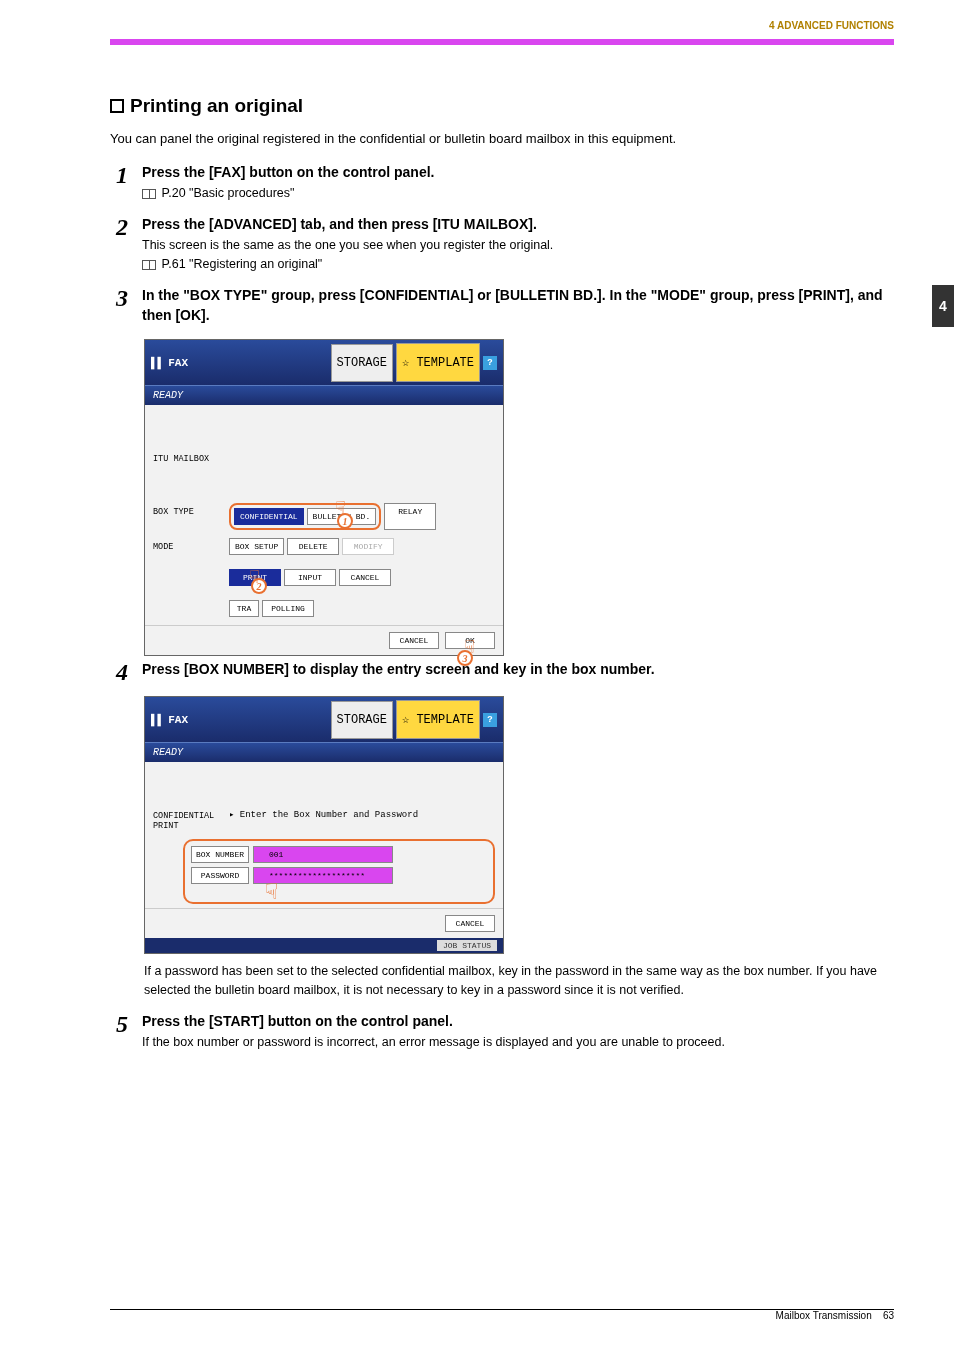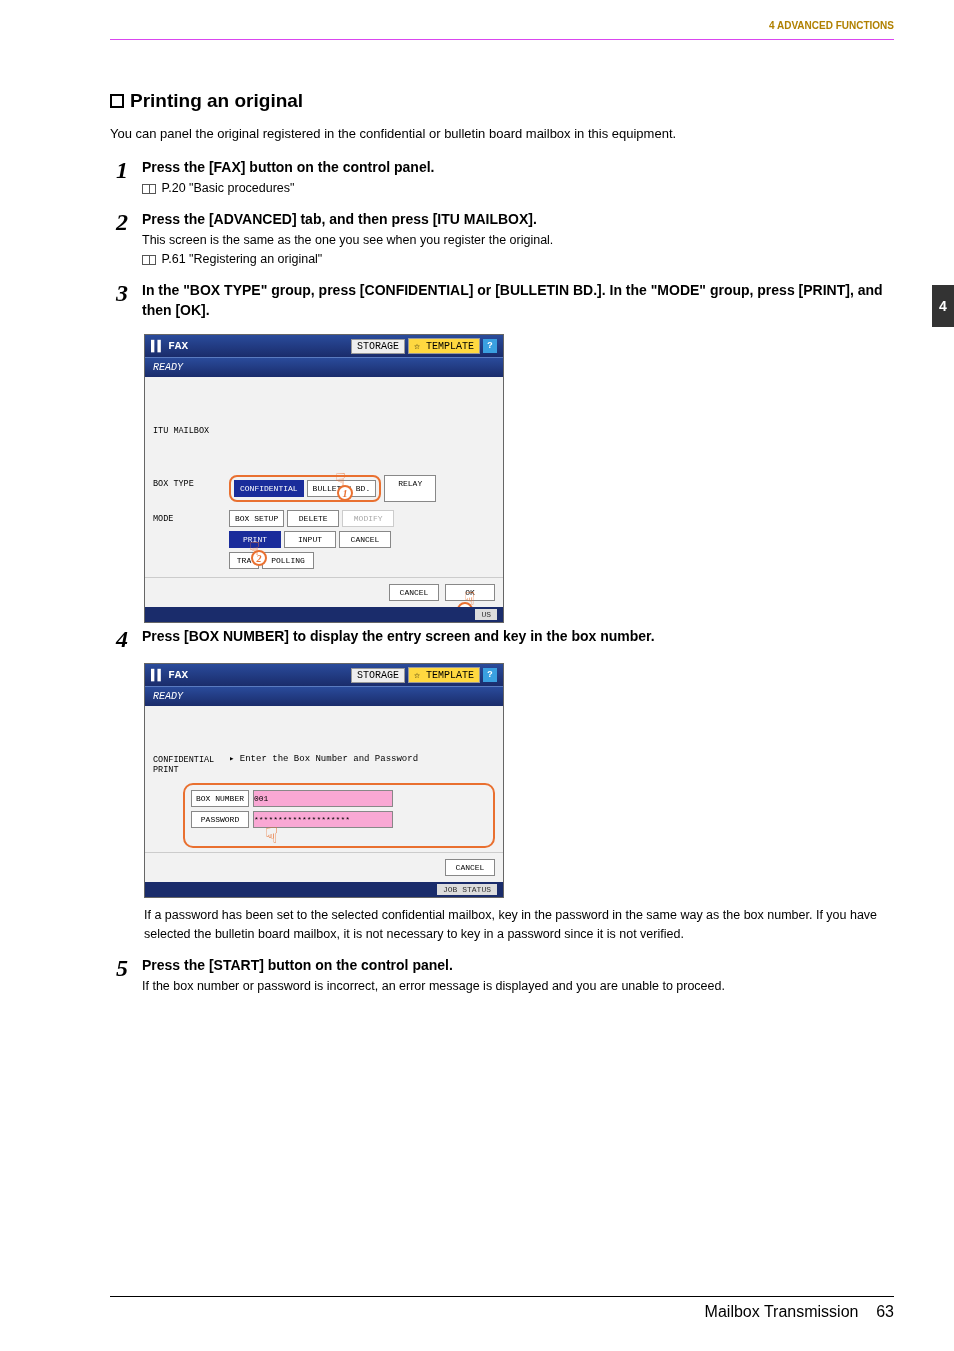--- a/index.html
+++ b/index.html
@@ -15,21 +15,21 @@
     padding: 20px 60px 20px 110px;
     position: relative;
     min-height: 1351px;
   }
   .header-bar {
     text-align: right;
     font-size: 10px;
     font-weight: bold;
     color: #b08000;
     padding: 0 0 8px 0;
-    border-bottom: 1px solid #d946ef;
+    border-bottom: 6px solid #d946ef;
     margin-bottom: 50px;
   }
   .side-tab {
     position: absolute;
     right: 0;
     top: 285px;
     width: 22px;
     height: 42px;
     background: #333;
     color: #fff;
@@ -118,21 +118,21 @@
     background: linear-gradient(#2a4b9b, #1a2c6b);
     color: #fff;
     padding: 3px 6px;
     display: flex;
     align-items: center;
     justify-content: space-between;
   }
   .tb-left { display:flex; align-items:center; gap:4px; font-weight:bold; font-size:11px; }
   .tb-right { display:flex; align-items:center; gap:3px; }
   .tb-btn {
-    background:#eee; color:#000; padding:1px 5px; font-size:10px;
+    background:#eee; color:#000; padding:11px 5px; font-size:12px;
     border:1px solid #999;
     font-family:Liberation Mono, monospace;
   }
   .tb-btn.tpl { background:#ffd840; }
   .tb-help {
     background:#3aa0e0; color:#fff; width:14px; height:14px;
     display:flex; align-items:center; justify-content:center; font-weight:bold;
   }
   .screen-ready {
     background: linear-gradient(#2a4b9b, #1a2c6b);
@@ -169,29 +169,29 @@
     border-top:1px solid #ccc; background:#f2f2f2;
     position:relative;
   }
   .screen-statusbar {
     background:#1a2c6b; color:#fff; padding:2px 6px; font-size:8px;
     display:flex; justify-content:flex-end; position:relative;
   }
   .status-chip { background:#ddd; color:#333; padding:1px 6px; font-size:8px;}
   .input-row { display:flex; align-items:flex-start; gap:4px; }
   .input-btn { border:1px solid #888; background:#fff; padding:3px 4px; font-size:8px; min-width:58px; text-align:center;}
-  .input-field { border:1px solid #888; background:#f9a8d4; padding:3px 0; font-size:8px; width:140px;}
+  .input-field { border:1px solid #888; background:#d946ef; padding:3px 15px; font-size:8px; width:140px;}
   .input-group {
     border:2px solid #e97030; border-radius:10px; padding:5px 6px 18px 6px;
     display:flex; flex-direction:column; gap:4px; position:relative; margin:8px 0 0 30px;
   }
   .page-footer {
     position:absolute; bottom:30px; left:110px; right:60px;
-    border-top:1px solid #000; padding-top:6px;
-    font-size:16px; text-align:right;
+    border-top:1px solid #000; 
+    font-size:10px; text-align:right;
   }
 </style>
 </head>
 <body>
 
 <div class="page">
   <div class="header-bar">4 ADVANCED FUNCTIONS</div>
   <div class="side-tab">4</div>
 
   <div class="section-title">
@@ -254,21 +254,21 @@
             <span class="ui-btn sel">CONFIDENTIAL</span>
             <span class="ui-btn">BULLETIN BD.</span>
           </span>
           <span class="ui-btn">RELAY</span>
           <span class="callout" style="left:108px; top:10px;">1</span>
           <span class="hand-icon" style="left:106px; top:-6px;">☟</span>
         </div>
       </div>
       <div class="sb-row" style="margin-top:8px;">
         <div class="sb-label">MODE</div>
-        <div class="sb-buttons" style="flex-direction:column; gap:4px; position:relative;justify-content:flex-end;">
+        <div class="sb-buttons" style="flex-direction:column; gap:14px; position:relative;justify-content:flex-end;">
           <div style="display:flex; gap:3px;">
             <span class="ui-btn">BOX SETUP</span>
             <span class="ui-btn">DELETE</span>
             <span class="ui-btn dim">MODIFY</span>
           </div>
           <div style="display:flex; gap:3px;">
             <span class="ui-btn sel">PRINT</span>
             <span class="ui-btn">INPUT</span>
             <span class="ui-btn">CANCEL</span>
           </div>
@@ -280,23 +280,20 @@
           <span class="hand-icon" style="left:20px; top:28px;">☟</span>
         </div>
       </div>
     </div>
     <div class="screen-footer">
       <span class="ui-btn" style="min-width:50px;">CANCEL</span>
       <span class="ui-btn" style="min-width:50px;">OK</span>
       <span class="callout" style="right:30px; top:24px;">3</span>
       <span class="hand-icon" style="right:28px; top:10px;">☟</span>
     </div>
-    <div class="screen-statusbar">
-      <span class="status-chip">US</span>
-    </div>
   </div>
 
 
   <div class="step">
     <div class="step-num">4</div>
     <div class="step-body">
       <div class="step-title">Press [BOX NUMBER] to display the entry screen and key in the box number.</div>
     </div>
   </div>
 

